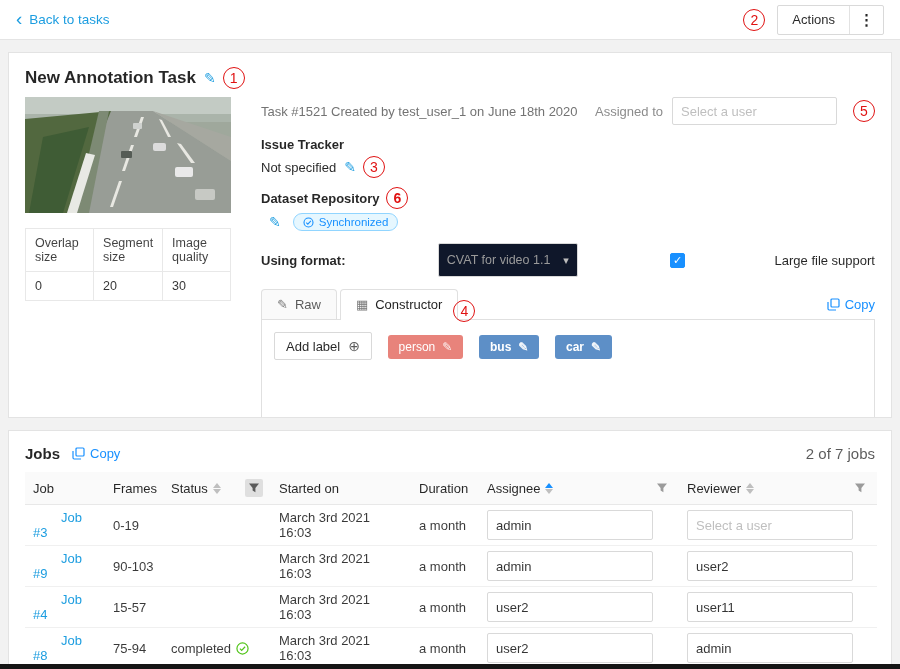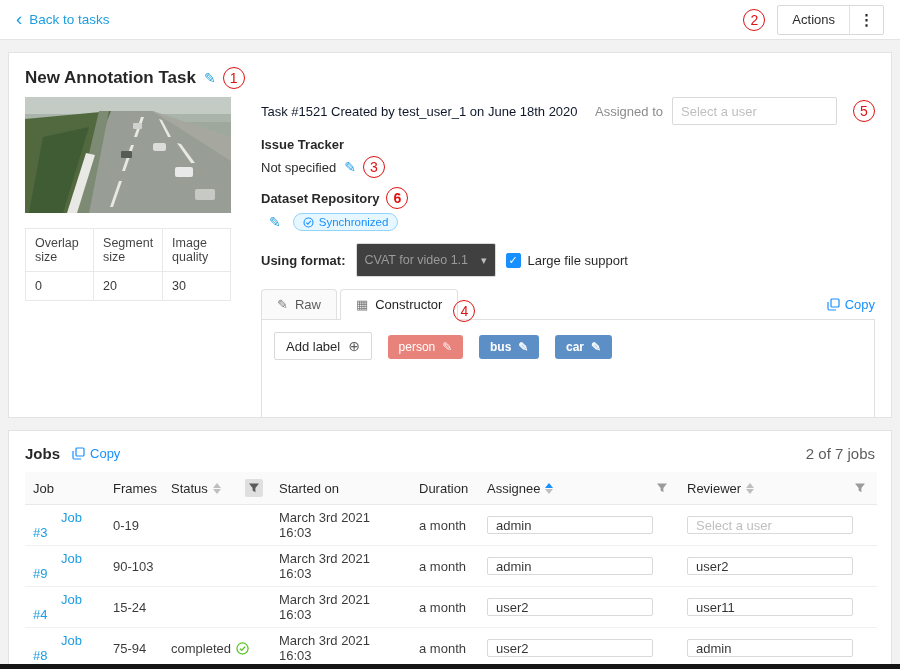--- a/index.html
+++ b/index.html
@@ -51,40 +51,40 @@
   .left-col { width: 208px; flex: none; }
   .preview { width: 206px; height: 116px; overflow: hidden; background: #9aa298; }
   .preview svg { display: block; }
   .params { border-collapse: collapse; margin-top: 15px; width: 206px; }
   .params th, .params td { border: 1px solid #e8e8e8; padding: 7px 9px; text-align: left; font-size: 12.5px; }
   .params th { font-weight: normal; color: rgba(0,0,0,.75); width: 33.3%; }
   .params td { color: rgba(0,0,0,.8); }
 
   .right-col { flex: 1; padding-left: 28px; }
   .meta-row { display: flex; align-items: center; justify-content: space-between; margin-bottom: 12px; }
-  .meta-text { color: #0f172a; font-size: 13px; }
+  .meta-text { color: #737373; font-size: 13px; }
   .assigned { display: inline-flex; align-items: center; gap: 9px; }
   .assigned-label { color: #8c8c8c; }
   .assignee-select { width: 165px; height: 28px; border: 1px solid #d9d9d9; border-radius: 2px; padding: 0 8px; font-size: 13px; font-family: inherit; }
   input::placeholder { color: #bfbfbf; }
 
   .block { margin-bottom: 9px; }
   .block-label { font-weight: bold; font-size: 13px; margin-bottom: 4px; display: flex; align-items: center; }
   .block-value { display: flex; align-items: center; font-size: 13px; }
   .repo-link { font-family: "DejaVu Sans Mono", monospace; font-size: 12px; color: rgba(0,0,0,.78); text-decoration: underline; }
   .badge {
     display: inline-flex; align-items: center; gap: 5px; margin-left: 12px;
     background: #e6f7ff; border: 1px solid #91d5ff; color: #1890ff;
     font-size: 11.5px; padding: 2px 9px; border-radius: 11px;
   }
-  .format-row { display: flex; align-items: center; gap: 10px; margin: 12px 0 12px 0; }
+  .format-row { display: flex; align-items: center; gap: 10px; margin: 12px 0 12px 0; justify-content: space-between; }
   .select-box {
     display: inline-flex; align-items: center; justify-content: space-between;
     width: 140px; height: 27px; border: 1px solid #d9d9d9; border-radius: 2px;
-    padding: 16px 8px; color: #9a9a9a; font-size: 12.5px; cursor: pointer; background: #404040;
+    padding: 16px 8px; color: #9a9a9a; font-size: 12.5px; cursor: pointer; background: #0f172a;
   }
   .select-caret { color: #bdbdbd; font-size: 11px; }
   .checkbox {
     width: 15px; height: 15px; border-radius: 2px; display: inline-flex;
     align-items: center; justify-content: center; flex: none; cursor: pointer;
     border: 1px solid #d9d9d9; background: #fff;
   }
   .checkbox.checked { background: #1890ff; border-color: #1890ff; color: #fff; font-size: 11px; }
   .format-row .cb-label { margin-left: -3px; }
 
@@ -125,21 +125,21 @@
   }
   table.jobs td { padding: 5px 8px; border-bottom: 1px solid #f0f0f0; font-size: 13px; color: rgba(0,0,0,.78); height: 39px; }
   .th-flex { display: flex; align-items: center; gap: 5px; }
   .sorter { display: inline-flex; flex-direction: column; gap: 1px; }
   .car-up { width: 0; height: 0; border-left: 4px solid transparent; border-right: 4px solid transparent; border-bottom: 5px solid #bfbfbf; }
   .car-dn { width: 0; height: 0; border-left: 4px solid transparent; border-right: 4px solid transparent; border-top: 5px solid #bfbfbf; }
   .car-up.active { border-bottom-color: #1890ff; }
   .funnel-wrap { margin-left: auto; display: inline-flex; padding: 3px; border-radius: 2px; cursor: pointer; }
   .funnel-wrap.open { background: #dfdfdf; }
   .job-link { color: #1c9de0; margin-left: 28px; }
-  .cell-input { width: 166px; height: 18px; border: 1px solid #d9d9d9; border-radius: 2px; padding: 0 8px; font-size: 13px; font-family: inherit; color: rgba(0,0,0,.8); }
+  .cell-input { width: 166px; height: 30px; border: 1px solid #d9d9d9; border-radius: 2px; padding: 0 8px; font-size: 13px; font-family: inherit; color: rgba(0,0,0,.8); }
   .status-completed { color: #52c41a; }
   .status-completed .st-flex { display: inline-flex; align-items: center; gap: 5px; }
 
   
   .filter-dropdown {
     position: absolute; left: 158px; top: 80px; width: 100px; background: #fff;
     border-radius: 2px; box-shadow: 0 2px 10px rgba(0,0,0,.22); z-index: 5;
   }
   .filter-item { display: flex; align-items: center; gap: 8px; padding: 7px 9px; font-size: 13px; color: rgba(0,0,0,.8); cursor: pointer; }
   .filter-footer { border-top: 1px solid #e8e8e8; display: flex; align-items: center; justify-content: space-between; padding: 6px 8px; }
@@ -392,21 +392,21 @@
         <td><a class="job-link">Job #9</a></td>
         <td>90-103</td>
         <td></td>
         <td>March 3rd 2021 16:03</td>
         <td>a month</td>
         <td><input class="cell-input" value="admin" style=""></td>
         <td><input class="cell-input" value="user2" style=""></td>
       </tr>
       <tr>
         <td><a class="job-link">Job #4</a></td>
-        <td>15-24</td>
+        <td>15-57</td>
         <td></td>
         <td>March 3rd 2021 16:03</td>
         <td>a month</td>
         <td><input class="cell-input" value="user2" style=""></td>
         <td><input class="cell-input" value="user11" style=""></td>
       </tr>
       <tr>
         <td><a class="job-link">Job #8</a></td>
         <td>75-94</td>
         <td class="status-completed">

